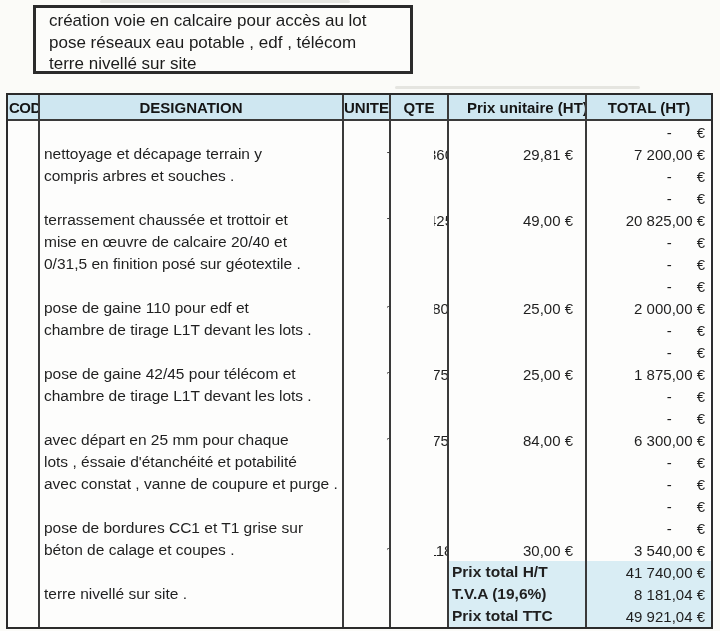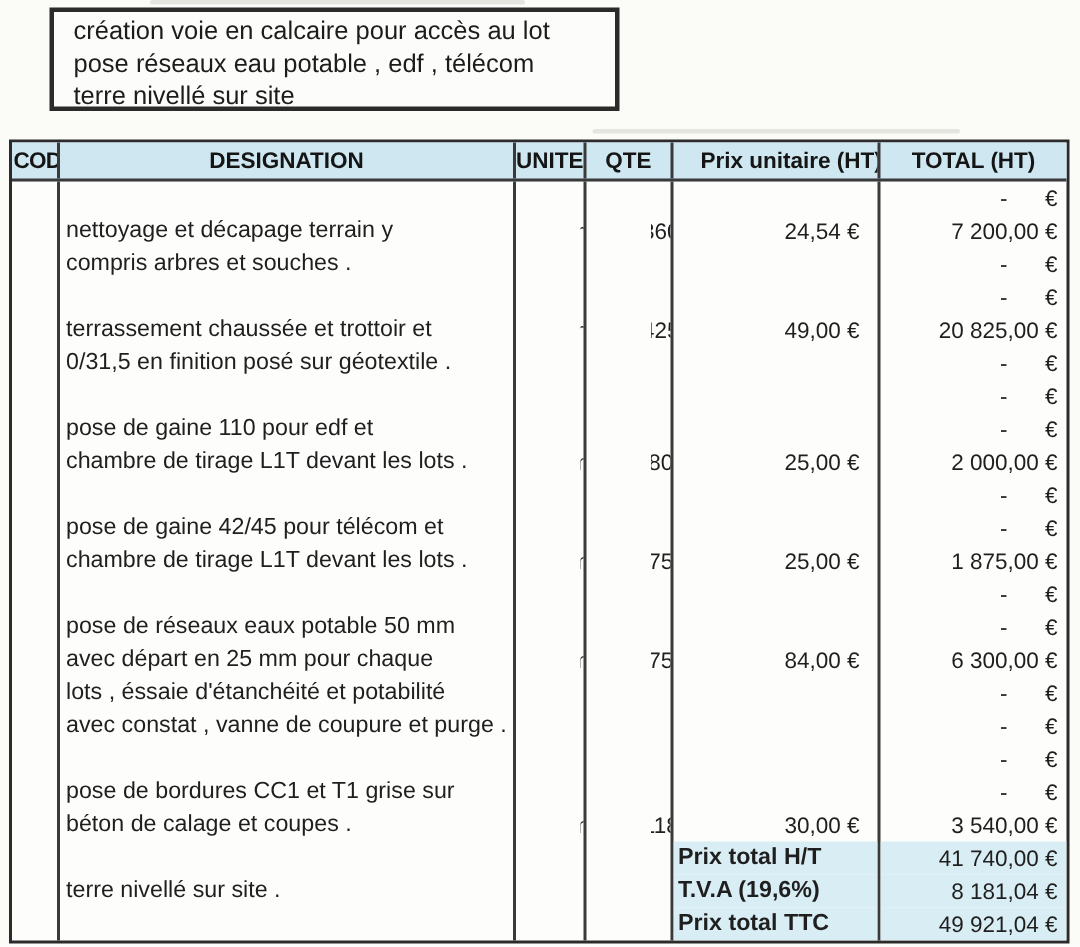--- a/index.html
+++ b/index.html
@@ -127,29 +127,29 @@
           <div class="ln"></div>
           <div class="ln"></div>
           <div class="ln"></div>
         </div>
         <div class="bcol col-designation">
           <div class="ln"></div>
           <div class="ln">nettoyage et décapage terrain y</div>
           <div class="ln">compris arbres et souches .</div>
           <div class="ln"></div>
           <div class="ln">terrassement chaussée et trottoir et</div>
+          <div class="ln">mise en œuvre de calcaire 20/40 et</div>
           <div class="ln">0/31,5 en finition posé sur géotextile .</div>
           <div class="ln"></div>
           <div class="ln">pose de gaine 110 pour edf et</div>
           <div class="ln">chambre de tirage L1T devant les lots .</div>
           <div class="ln"></div>
           <div class="ln">pose de gaine 42/45 pour télécom et</div>
           <div class="ln">chambre de tirage L1T devant les lots .</div>
           <div class="ln"></div>
-          <div class="ln">pose de réseaux eaux potable 50 mm</div>
           <div class="ln">avec départ en 25 mm pour chaque</div>
           <div class="ln">lots , éssaie d'étanchéité et potabilité</div>
           <div class="ln">avec constat , vanne de coupure et purge .</div>
           <div class="ln"></div>
           <div class="ln">pose de bordures CC1 et T1 grise sur</div>
           <div class="ln">béton de calage et coupes .</div>
           <div class="ln"></div>
           <div class="ln b">terre nivellé sur site .</div>
         </div>
         <div class="bcol col-unite">
@@ -197,21 +197,21 @@
           <div class="ln"></div>
           <div class="ln"></div>
           <div class="ln"></div>
           <div class="ln">118</div>
           <div class="ln"></div>
           <div class="ln"></div>
           <div class="ln"></div>
         </div>
         <div class="bcol col-prix">
           <div class="ln pval"></div>
-          <div class="ln pval">24,54 €</div>
+          <div class="ln pval">29,81 €</div>
           <div class="ln pval"></div>
           <div class="ln pval"></div>
           <div class="ln pval">49,00 €</div>
           <div class="ln pval"></div>
           <div class="ln pval"></div>
           <div class="ln pval"></div>
           <div class="ln pval">25,00 €</div>
           <div class="ln pval"></div>
           <div class="ln pval"></div>
           <div class="ln pval">25,00 €</div>

